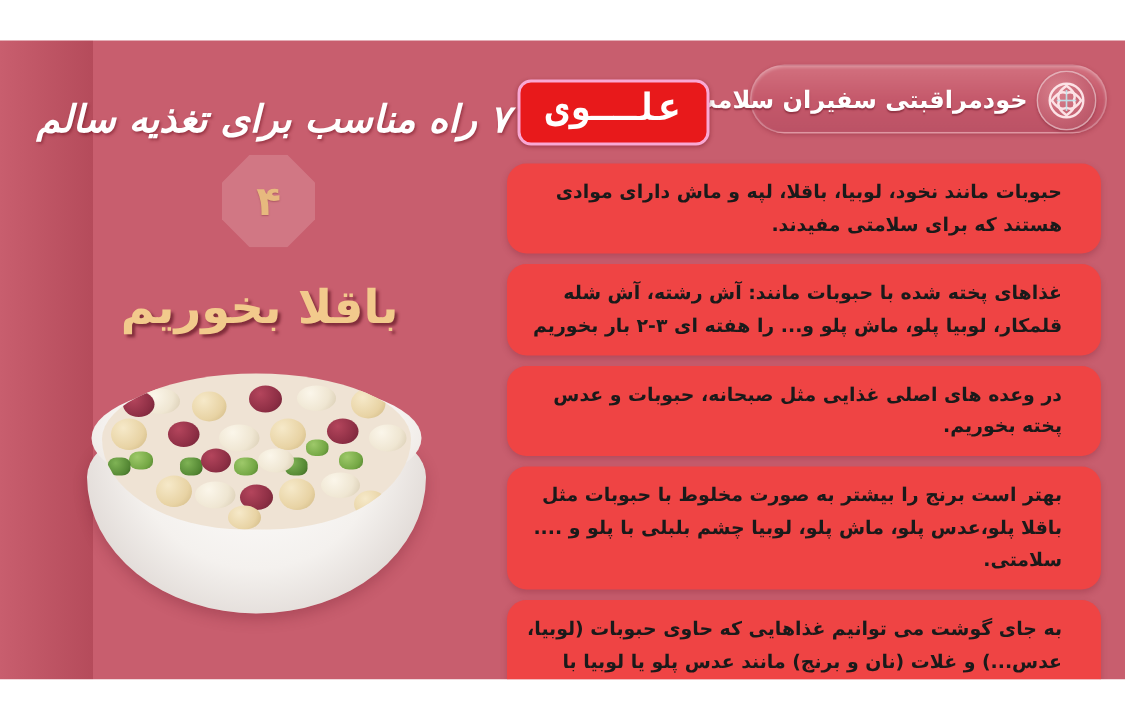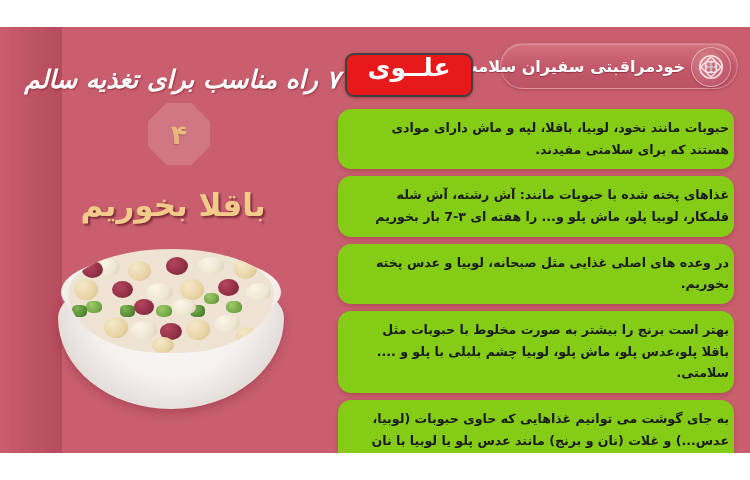--- a/index.html
+++ b/index.html
@@ -92,25 +92,27 @@
     justify-content: center;
   }
 
   .logo-box {
     position: absolute;
     left: 345px;
     top: 26px;
     width: 128px;
     height: 44px;
     background: #e8191b;
-    border: 2px solid #404040;
+    border: 2px solid #f9a8d4;
     border-radius: 9px;
     box-shadow: 0 1px 3px rgba(110,20,30,0.45);
     display: flex;
+    align-items: center;
     justify-content: center;
+    font-family: Liberation Mono, monospace;
   }
 
   .logo-text {
     color: #ffffff;
     font-size: 25px;
     font-weight: bold;
     line-height: 1;
     letter-spacing: 1px;
     padding-bottom: 3px;
   }
@@ -254,23 +256,23 @@
     position: absolute;
     right: 16px;
     top: 82px;
     width: 396px;
     display: flex;
     flex-direction: column;
     gap: 7px;
   }
 
   .card {
-    background: #84cc16;
+    background: #ef4444;
     border-radius: 13px;
-    padding: 8px 5px 9px 13px;
+    padding: 8px 26px 9px 13px;
     box-shadow: 0 2px 4px rgba(120,30,45,0.28);
     color: #1a1a1a;
     font-size: 12.6px;
     line-height: 1.72;
     text-align: right;
     direction: rtl;
     font-weight: bold;
   }
 
   
@@ -360,22 +362,22 @@
             <span class="bean b-green" style="left:136px;top:44px; width:15px; height:11px;"></span>
             <span class="bean b-chick" style="left:84px; top:88px; width:22px; height:16px;"></span>
           </div>
         </div>
       </div>
 
     </div>
 
     <div class="cards">
       <div class="card">حبوبات مانند نخود، لوبیا، باقلا، لپه و ماش دارای موادی هستند که برای سلامتی مفیدند.</div>
-      <div class="card">غذاهای پخته شده با حبوبات مانند: آش رشته، آش شله قلمکار، لوبیا پلو، ماش پلو و... را هفته ای ۳-7 بار بخوریم</div>
-      <div class="card">در وعده های اصلی غذایی مثل صبحانه، لوبیا و عدس پخته بخوریم.</div>
+      <div class="card">غذاهای پخته شده با حبوبات مانند: آش رشته، آش شله قلمکار، لوبیا پلو، ماش پلو و... را هفته ای ۳-۲ بار بخوریم</div>
+      <div class="card">در وعده های اصلی غذایی مثل صبحانه، حبوبات و عدس پخته بخوریم.</div>
       <div class="card">بهتر است برنج را بیشتر به صورت مخلوط با حبوبات مثل باقلا پلو،عدس پلو، ماش پلو، لوبیا چشم بلبلی با پلو و .... سلامتی.</div>
       <div class="card">به جای گوشت می توانیم غذاهایی که حاوی حبوبات (لوبیا، عدس...) و غلات (نان و برنج) مانند عدس پلو یا لوبیا با نان بخوریم</div>
     </div>
 
   </div>
 
   <div class="bottom-strip"></div>
 </div>
 
 </body></html>

